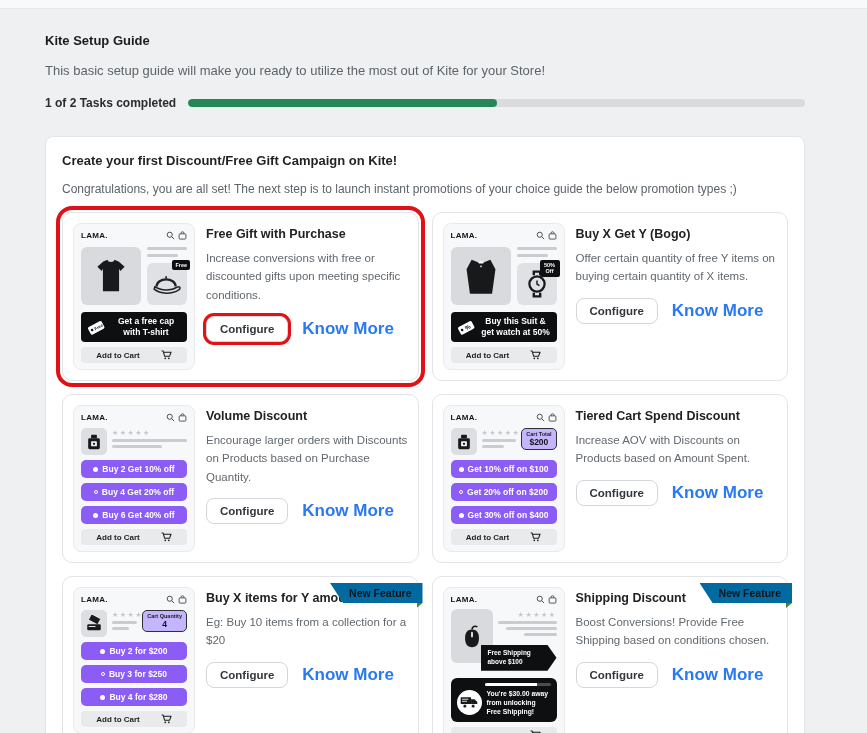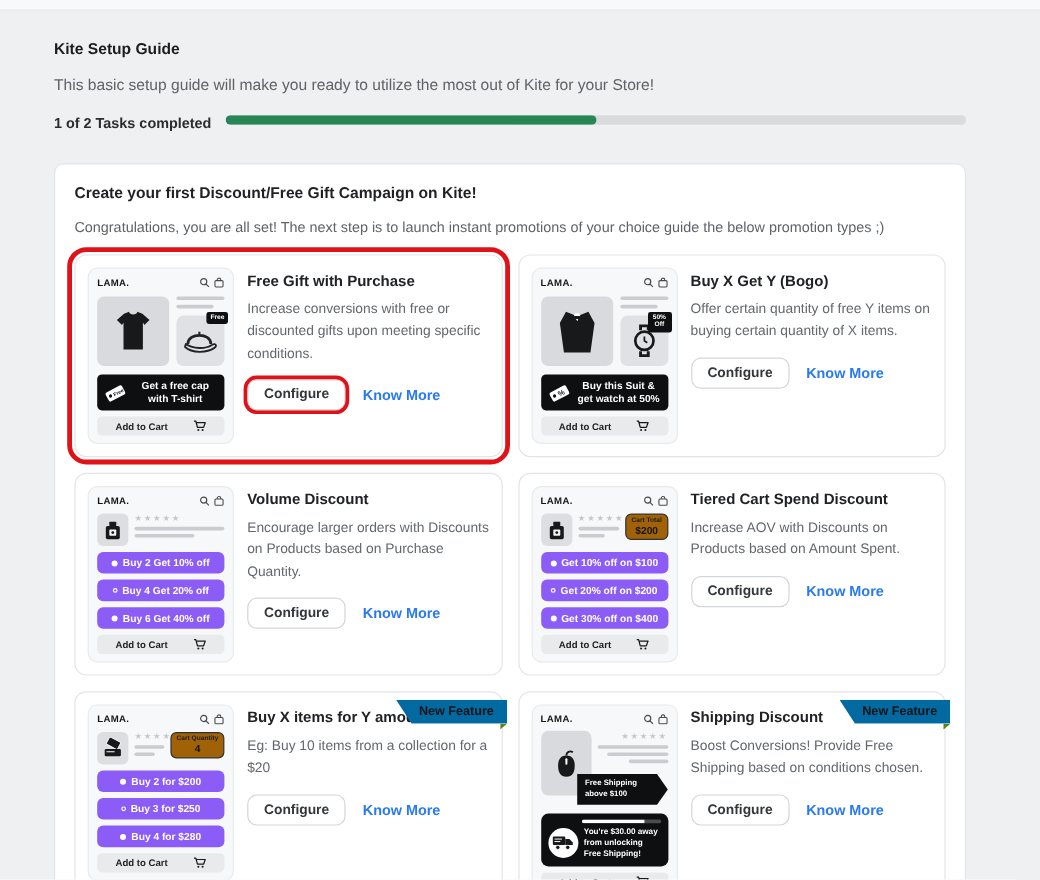--- a/index.html
+++ b/index.html
@@ -5,21 +5,21 @@
   * { margin:0; padding:0; box-sizing:border-box; }
   html,body { width:867px; height:733px; overflow:hidden; }
   body { background:#eef0f2; font-family:"Liberation Sans", sans-serif; color:#1c1d1f; }
 
   .top-strip { height:9px; background:#f8f9fa; border-bottom:1px solid #e5e7e9; }
   .content { width:760px; margin-left:45px; }
 
   .page-title { margin-top:24px; font-size:13px; font-weight:bold; color:#1b1c1e; }
   .page-sub { margin-top:15px; font-size:13px; color:#5d6369; }
 
-  .progress-row { margin-top:18px; display:flex; align-items:flex-start; gap:12px; }
+  .progress-row { margin-top:18px; display:flex; align-items:center; gap:12px; }
   .progress-label { font-size:12px; font-weight:bold; color:#2a2c2e; white-space:nowrap; }
   .progress-track { flex:1; height:8px; background:#d9dbdd; border-radius:5px; overflow:hidden; }
   .progress-fill { height:100%; width:0; background:#268656; border-radius:5px; }
 
   .panel { margin-top:26px; background:#fff; border:1px solid #e3e5e8; border-radius:8px; padding:16px; }
   .panel-title { font-size:13px; font-weight:bold; color:#1f2124; }
   .panel-sub { margin-top:14px; font-size:12px; color:#5d6369; }
 
   .cards-grid { margin-top:16px; display:grid; grid-template-columns:1fr 1fr; gap:13px; }
 
@@ -51,21 +51,21 @@
   .pv-cart { margin-top:5px; background:#e8eaec; border-radius:4px; padding:3px 4px;
     display:flex; align-items:center; justify-content:center; gap:21px;
     font-size:8px; font-weight:bold; color:#1d1f21; }
 
   .pl-row { display:flex; gap:5px; margin-top:5px; align-items:flex-start; }
   .pl-prod { width:26px; height:27px; background:#dcdee1; border-radius:5px; flex-shrink:0;
     display:flex; align-items:center; justify-content:center; }
   .pl-mid { flex:1; padding-top:1px; min-width:0; }
   .pl-stars { font-size:7px; color:#c4c7cb; letter-spacing:1.5px; line-height:1; }
   .pl-line { margin-top:3px; }
-  .pl-info { border:1px solid #2e3134; background:#a16207; border-radius:5px; padding:2px 4px;
+  .pl-info { border:1px solid #2e3134; background:#c4b5fd; border-radius:5px; padding:2px 4px;
     text-align:center; flex-shrink:0; }
   .pl-info-label { font-size:5.5px; font-weight:bold; color:#1a1c1e; }
   .pl-info-value { font-size:8.5px; font-weight:bold; color:#121416; }
   .pv-pill { margin-top:5px; background:#8b5cf6; border-radius:5px; padding:4px;
     display:flex; align-items:center; justify-content:center; gap:4px; }
   .pill-bullet { width:5px; height:5px; border-radius:50%; background:#fff; flex-shrink:0; }
   .pill-bullet.hollow { background:transparent; border:1.3px solid #fff; width:4px; height:4px; }
   .pv-pill-text { color:#fff; font-size:8.5px; font-weight:bold; white-space:nowrap; }
 
   .sh-row { display:flex; gap:5px; margin-top:4px; }
@@ -86,21 +86,21 @@
   .sh-promo-text { color:#fff; font-size:6.8px; font-weight:bold; line-height:1.35; }
 
   
   .card-main { flex:1; padding-top:4px; min-width:0; }
   .card-title { font-size:12.5px; font-weight:bold; color:#202225; }
   .card-desc { margin-top:8px; font-size:11.5px; color:#62686e; line-height:1.6; max-width:228px; }
   .card-actions { margin-top:12px; display:flex; align-items:center; gap:14px; }
   .configure-btn { font-family:inherit; background:#fff; border:1px solid #d3d6da; border-radius:8px;
     padding:6px 13px; font-size:11.5px; font-weight:bold; color:#33373b; cursor:pointer; }
   .configure-btn.highlight { box-shadow:0 0 0 3px #e11217; }
-  .know-more { font-size:12px; font-weight:bold; color:#2979f2; cursor:pointer; text-decoration:none; }
+  .know-more { font-size:17px; font-weight:bold; color:#2979f2; cursor:pointer; text-decoration:none; }
 
   .nf-badge { position:absolute; top:6px; right:-5px; z-index:2; }
   .nf-text { display:block; background:#0369a1; color:#121416; font-size:10.5px; font-weight:bold;
     padding:4px 11px 4px 19px; clip-path:polygon(0 0, 100% 0, 100% 100%, 13px 100%); }
   .nf-fold { position:absolute; right:0; bottom:-5px; width:6px; height:5px; background:#56831a;
     clip-path:polygon(0 0, 100% 0, 0 100%); }
 </style>
 </head>
 <body>
 

